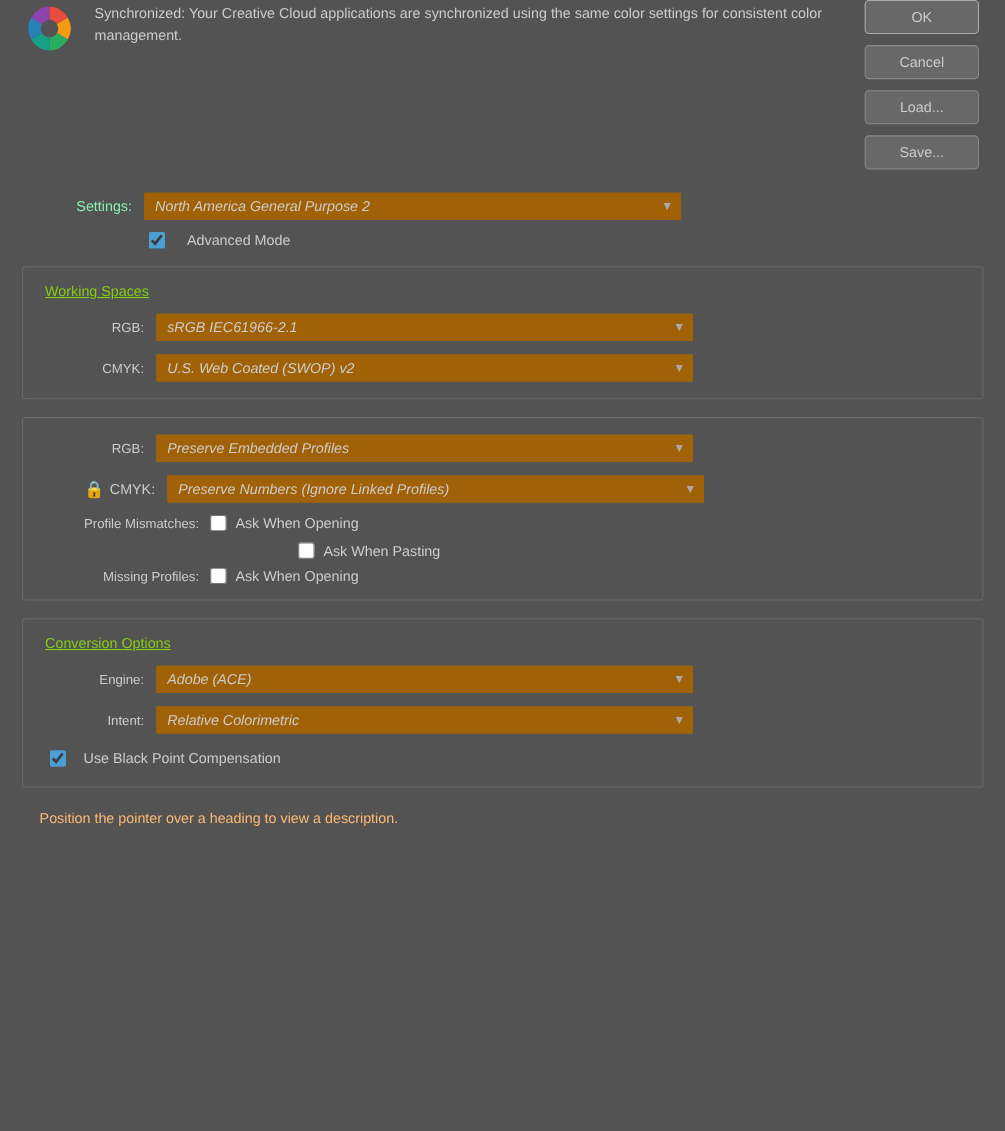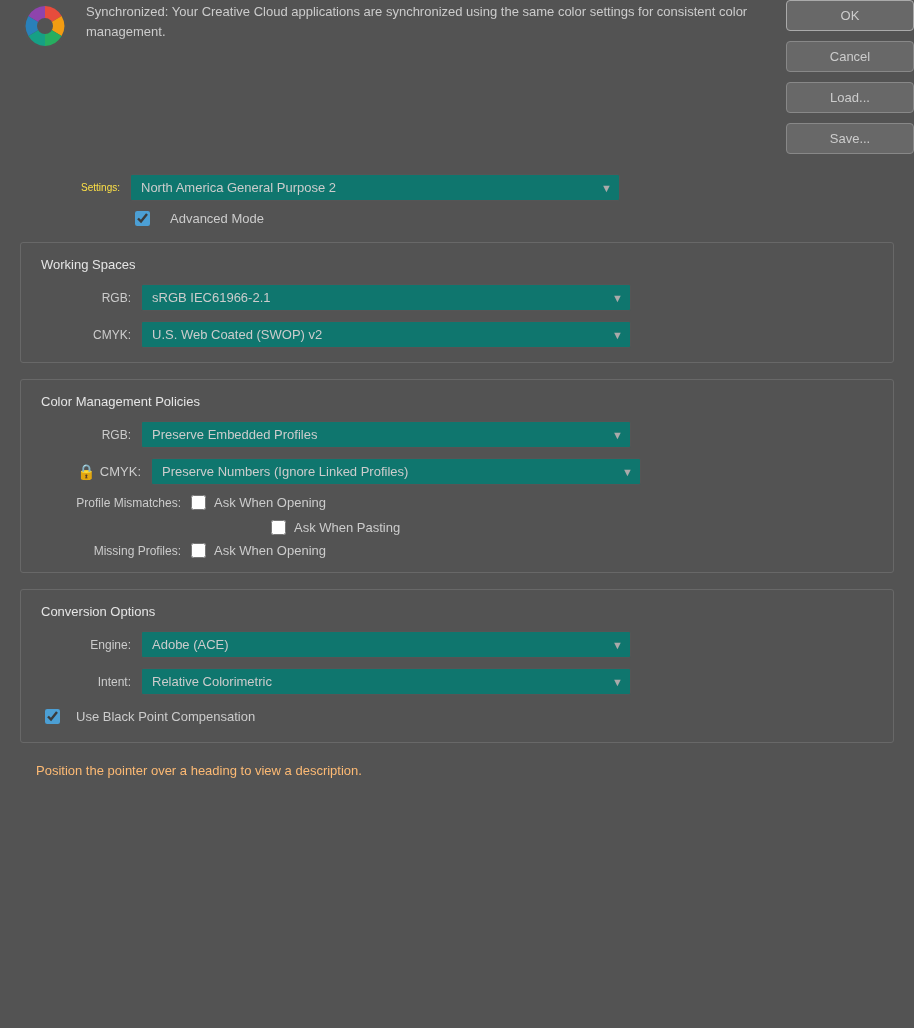--- a/index.html
+++ b/index.html
@@ -59,60 +59,61 @@
 
     .btn {
       background: #686868;
       border: 1px solid #888888;
       border-radius: 4px;
       color: #cccccc;
       font-size: 13px;
       padding: 7px 10px;
       cursor: pointer;
       text-align: center;
-      width: 128px;
+      width: 104px;
       transition: background 0.1s;
     }
 
     .btn-ok {
       border-color: #aaaaaa;
     }
 
     .settings-row {
       display: flex;
       align-items: center;
       margin-bottom: 10px;
       padding-left: 30px;
     }
 
     .settings-label {
-      color: #fde047;
-      font-size: 10px;
+      color: #86efac;
+      font-size: 13px;
       margin-right: 10px;
       min-width: 70px;
       text-align: right;
     }
 
     .select-wrapper {
       position: relative;
       flex: 1;
       max-width: 490px;
     }
 
     .select-box {
-      background: #0f766e;
+      background: #a16207;
       border: 1px solid #555555;
       border-radius: 2px;
       color: #cccccc;
       font-size: 13px;
       padding: 5px 30px 5px 10px;
       width: 100%;
       appearance: none;
       -webkit-appearance: none;
       cursor: pointer;
+      font-style: italic;
     }
 
     .chevron-down {
       position: absolute;
       right: 8px;
       top: 50%;
       transform: translateY(-50%);
       color: #aaaaaa;
       pointer-events: none;
       font-size: 11px;
@@ -135,24 +136,25 @@
 
     .section-box {
       border: 1px solid #686868;
       border-radius: 3px;
       margin-bottom: 16px;
       padding: 14px 20px 14px 20px;
       position: relative;
     }
 
     .section-title {
-      color: #e5e5e5;
+      color: #84cc16;
       font-size: 13px;
       margin-bottom: 12px;
       font-weight: normal;
+      text-decoration: underline;
     }
 
     .form-row {
       display: flex;
       align-items: center;
       margin-bottom: 10px;
     }
 
     .form-row:last-child {
       margin-bottom: 0;
@@ -292,21 +294,20 @@
       <div class="select-wrapper">
         <select class="select-box">
           <option>U.S. Web Coated (SWOP) v2</option>
         </select>
         <span class="chevron-down">▼</span>
       </div>
     </div>
   </div>
 
   <div class="section-box">
-    <div class="section-title">Color Management Policies</div>
 
     <div class="form-row">
       <span class="form-label">RGB:</span>
       <div class="select-wrapper">
         <select class="select-box">
           <option>Preserve Embedded Profiles</option>
         </select>
         <span class="chevron-down">▼</span>
       </div>
     </div>

